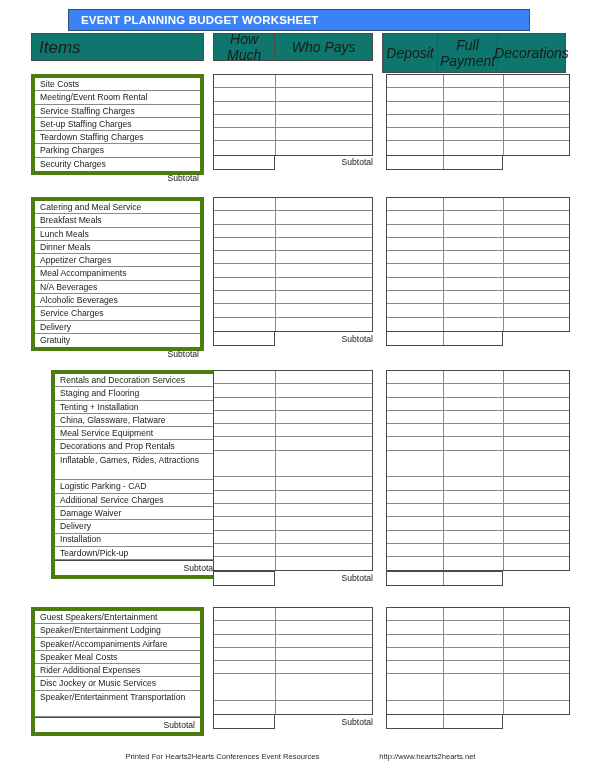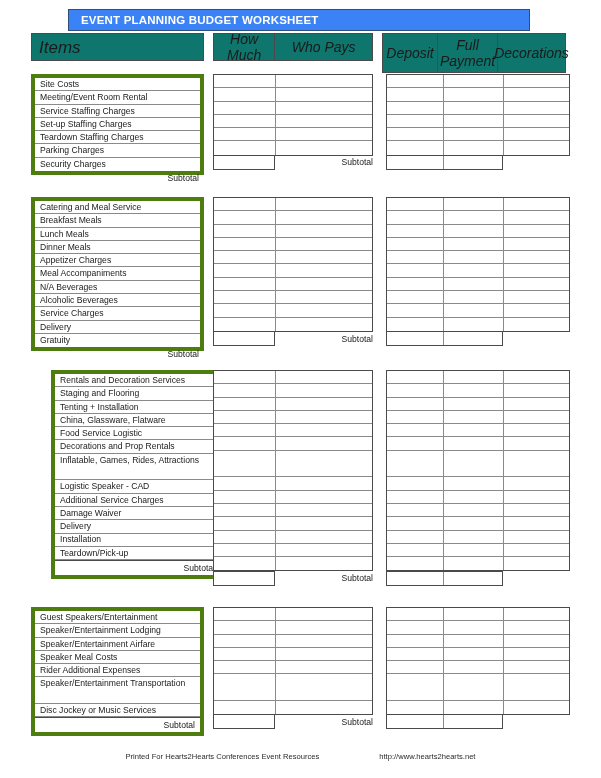--- a/index.html
+++ b/index.html
@@ -382,24 +382,24 @@
     <div class="sub-word sub-word-left" style="top: 331px;">Subtotal</div>
     <div class="sub-box sub-right" style="top: 331px;">
       <div class="sdiv" style="width: 57px;"></div>
       <div class="sdiv" style="width: 58px;"></div>
     </div>
     <div class="labels" style="position: absolute; left: 31px; top: 370px; margin-left: 20px;">
       <div class="lrow">Rentals and Decoration Services</div>
       <div class="lrow">Staging and Flooring</div>
       <div class="lrow">Tenting + Installation</div>
       <div class="lrow">China, Glassware, Flatware</div>
-      <div class="lrow">Food Service Logistic</div>
+      <div class="lrow">Meal Service Equipment</div>
       <div class="lrow">Decorations and Prop Rentals</div>
       <div class="lrow tall">Inflatable, Games, Rides, Attractions</div>
-      <div class="lrow">Logistic Speaker - CAD</div>
+      <div class="lrow">Logistic Parking - CAD</div>
       <div class="lrow">Additional Service Charges</div>
       <div class="lrow">Damage Waiver</div>
       <div class="lrow">Delivery</div>
       <div class="lrow">Installation</div>
       <div class="lrow">Teardown/Pick-up</div>
       <div class="lrow subtotal" style="border-top: 1px solid rgb(74, 74, 74); height: 15px;">Subtotal</div>
     </div>
     <div class="grid grid-left" style="top: 370px;">
       <div class="gcol gw-howmuch">
         <div class="gcell"></div>
@@ -486,25 +486,25 @@
     </div>
     <div class="sub-box sub-left" style="top: 570.5px;"></div>
     <div class="sub-word sub-word-left" style="top: 570.5px;">Subtotal</div>
     <div class="sub-box sub-right" style="top: 570.5px;">
       <div class="sdiv" style="width: 57px;"></div>
       <div class="sdiv" style="width: 58px;"></div>
     </div>
     <div class="labels" style="position: absolute; left: 31px; top: 607px;">
       <div class="lrow">Guest Speakers/Entertainment</div>
       <div class="lrow">Speaker/Entertainment Lodging</div>
-      <div class="lrow">Speaker/Entertainment Airfare</div>
+      <div class="lrow">Speaker/Accompaniments Airfare</div>
       <div class="lrow">Speaker Meal Costs</div>
       <div class="lrow">Rider Additional Expenses</div>
+      <div class="lrow">Disc Jockey or Music Services</div>
       <div class="lrow tall">Speaker/Entertainment Transportation</div>
-      <div class="lrow">Disc Jockey or Music Services</div>
       <div class="lrow subtotal" style="border-top: 1px solid rgb(74, 74, 74); height: 15px;">Subtotal</div>
     </div>
     <div class="grid grid-left" style="top: 607px;">
       <div class="gcol gw-howmuch">
         <div class="gcell"></div>
         <div class="gcell"></div>
         <div class="gcell"></div>
         <div class="gcell"></div>
         <div class="gcell"></div>
         <div class="gcell tall"></div>

